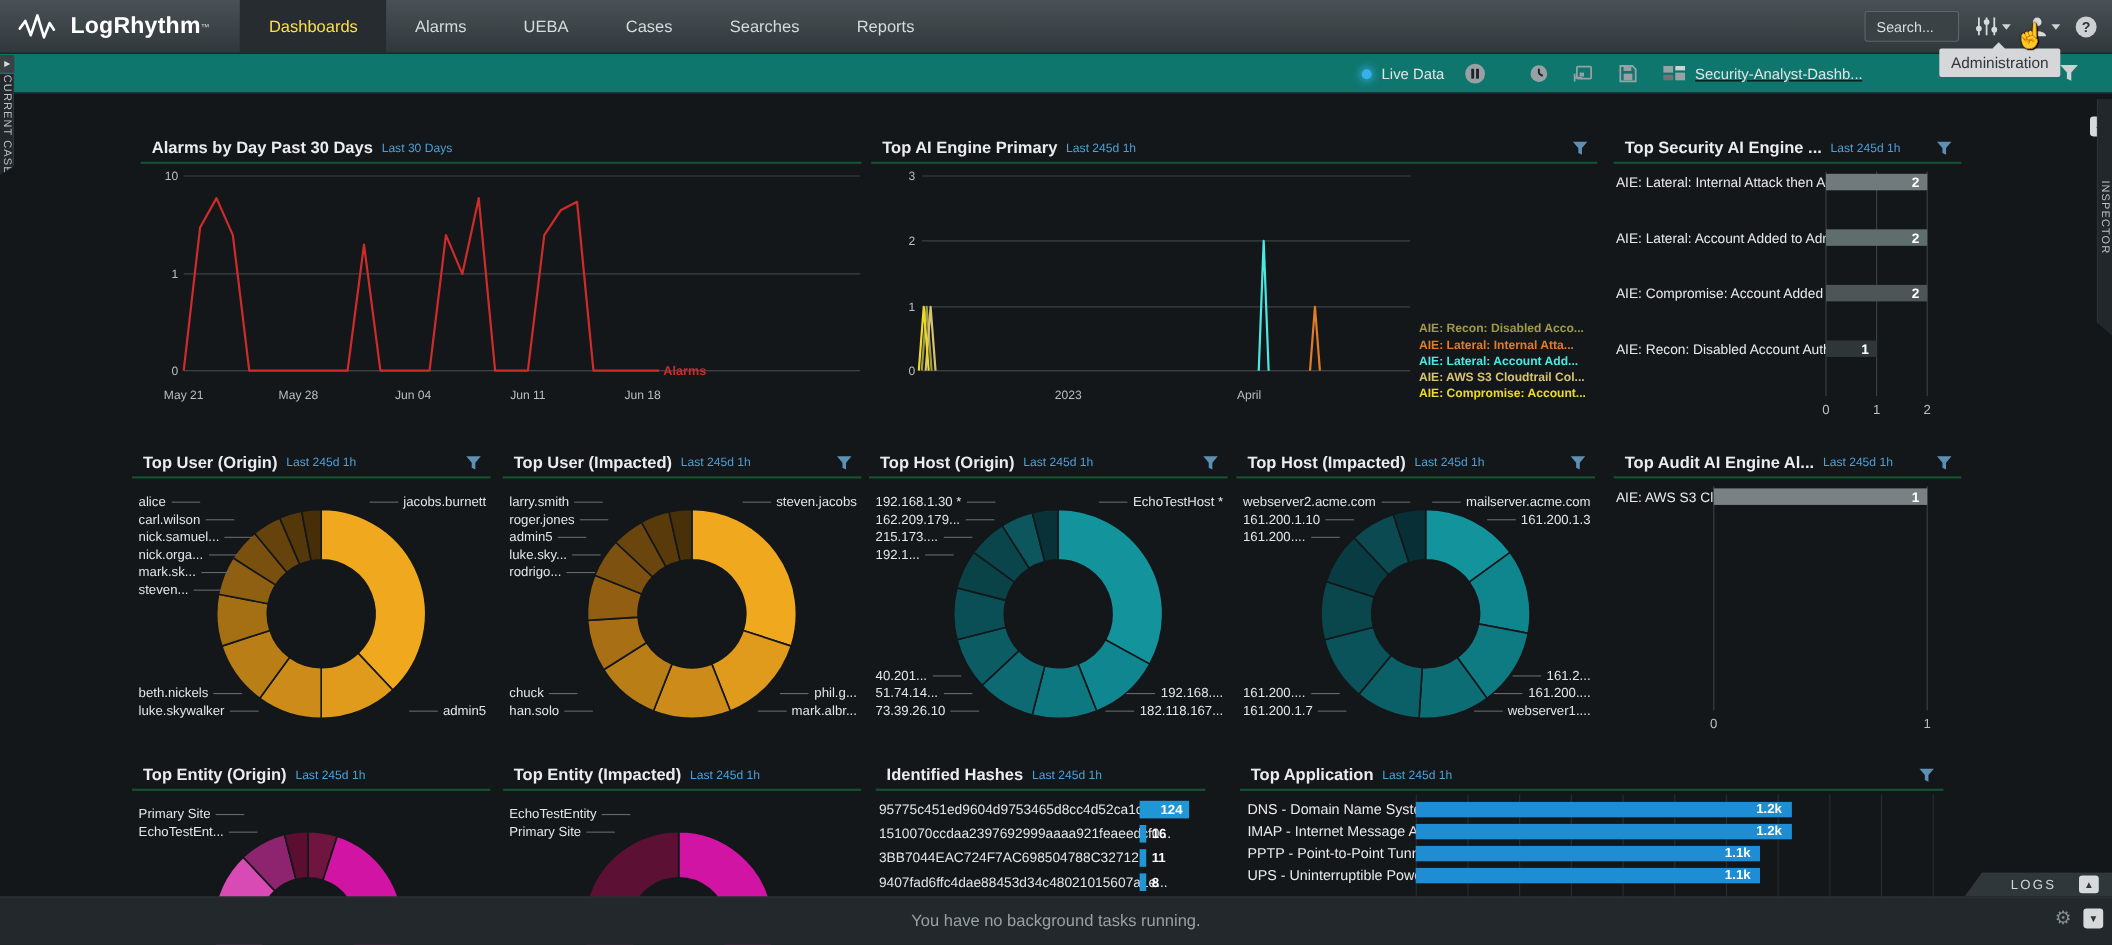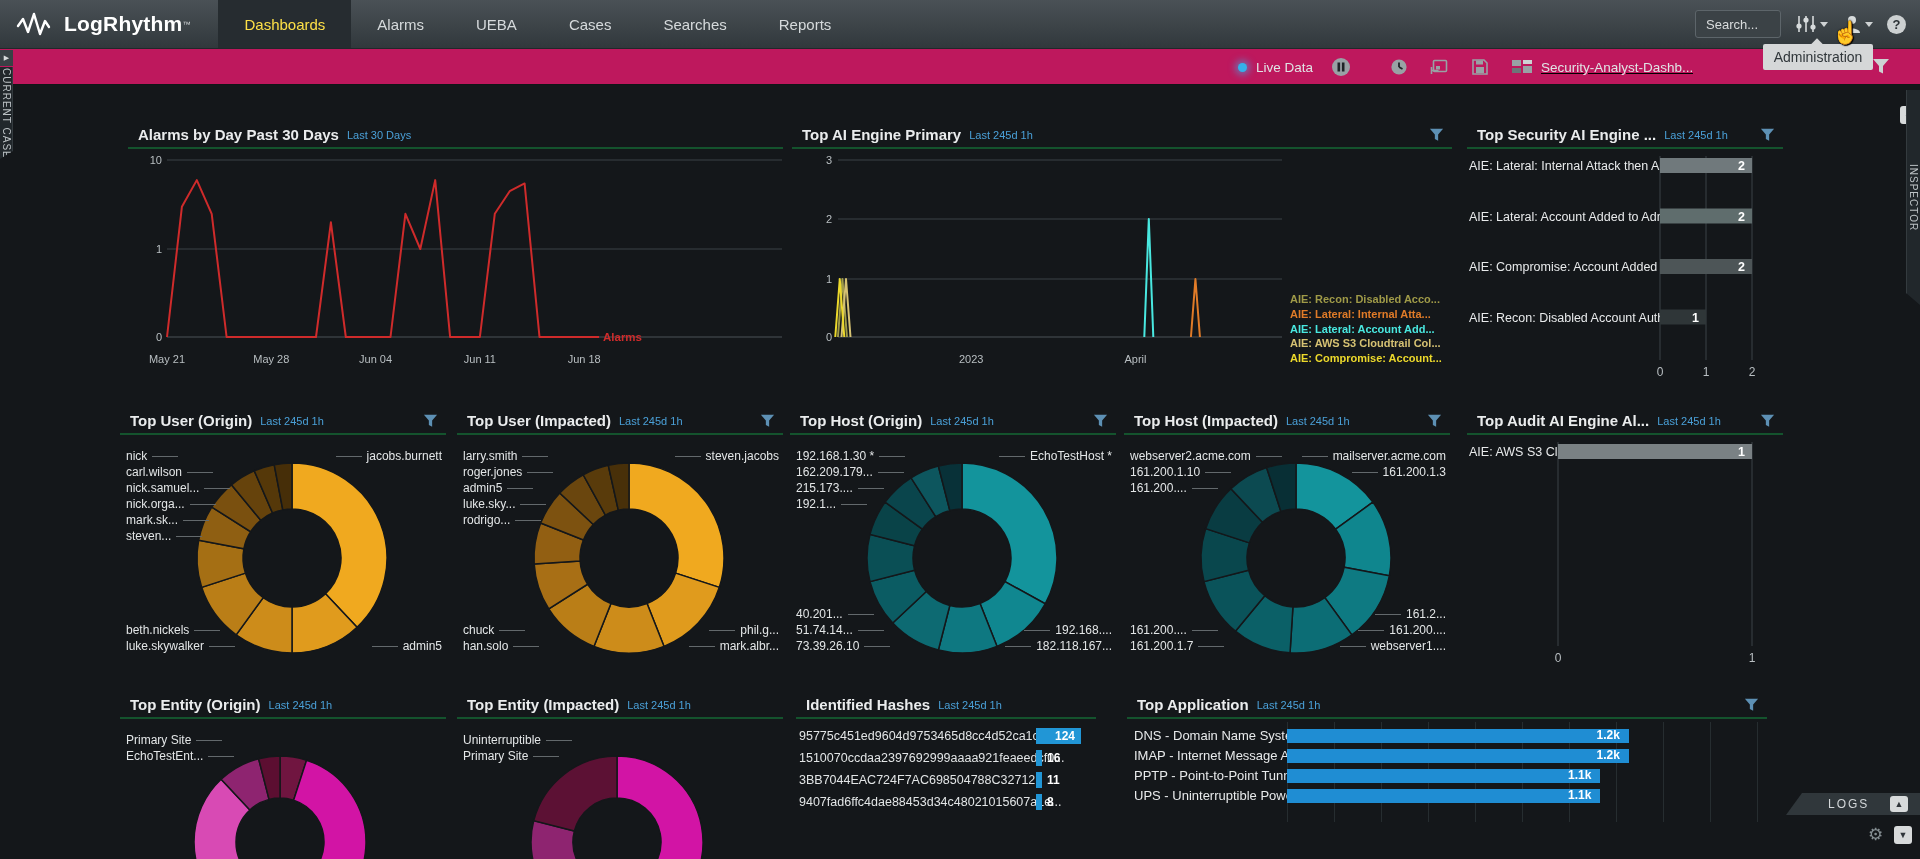--- a/index.html
+++ b/index.html
@@ -19,21 +19,21 @@
   #nav-right { margin-left:auto; display:flex; align-items:center; gap:14px; padding-right:14px; }
   #search-btn { width:86px; height:28px; background:#3b4246; border:1px solid #5d656a; border-radius:3px;
     color:#d9dcdd; font-size:13px; display:flex; align-items:center; padding-left:10px; }
   .caret { width:0; height:0; border-left:4px solid transparent; border-right:4px solid transparent;
     border-top:5px solid #cfd3d4; display:inline-block; margin-left:3px; }
   .nav-ic { display:flex; align-items:center; }
   #help-ic { width:19px; height:19px; border-radius:50%; background:#ccd0d1; color:#2b3135;
     font-weight:bold; font-size:13px; display:flex; align-items:center; justify-content:center; }
 
   
-  #toolbar { position:absolute; left:0; top:49px; width:1920px; height:36px; background:#be185d;
+  #toolbar { position:absolute; left:0; top:49px; width:1920px; height:36px; background:#0f766e;
     border-bottom:1px solid #121517; z-index:20; }
   .tb-abs { position:absolute; display:flex; align-items:center; }
   #live-dot { width:9px; height:9px; border-radius:50%; background:#35b1ea; box-shadow:0 0 7px 3px rgba(53,177,234,.55); }
   #live-label { color:#e0e4e5; font-size:13.5px; margin-left:9px; }
   #dash-name { color:#e0e4e5; font-size:13.5px; margin-left:9px; max-width:165px; white-space:nowrap; overflow:hidden; text-overflow:ellipsis; }
   #admin-tip { position:absolute; left:1763px; top:44px; width:110px; height:26px; background:#d5d7d8; color:#30363a;
     font-size:14px; display:flex; align-items:center; justify-content:center; border-radius:2px; z-index:40; }
   #admin-tip .notch { position:absolute; top:-4px; left:50px; width:8px; height:8px; background:#d5d7d8; transform:rotate(45deg); }
   .sq-btn { position:absolute; background:#d7dadb; border-radius:3px; display:flex; align-items:center; justify-content:center;
     color:#2f353a; font-size:9px; }
@@ -318,21 +318,21 @@
           <path d="M172,245A95,95 0 0 1 116.16040103221506,226.85661446562L143.19852263766882,189.64183272437242A49,49 0 0 0 172,199Z" fill="#cd8c1a" stroke="#14171a" stroke-width="1.5"></path>
           <path d="M116.16040103221506,226.85661446562A95,95 0 0 1 81.64963095196042,179.35661446562L125.39823070153747,165.14183272437242A49,49 0 0 0 143.19852263766882,189.64183272437242Z" fill="#ba7e17" stroke="#14171a" stroke-width="1.5"></path>
           <path d="M81.64963095196042,179.35661446562A95,95 0 0 1 78.68271118077458,132.19877511435615L123.86792471429426,140.8183155852995A49,49 0 0 0 125.39823070153747,165.14183272437242Z" fill="#a56f14" stroke="#14171a" stroke-width="1.5"></path>
           <path d="M78.68271118077458,132.19877511435615A95,95 0 0 1 91.78884707730856,99.09645447699535L130.62793165040125,123.74448704602918A49,49 0 0 0 123.86792471429426,140.8183155852995Z" fill="#8f5f12" stroke="#14171a" stroke-width="1.5"></path>
           <path d="M91.78884707730856,99.09645447699535A95,95 0 0 1 111.4447209738745,76.80124193630002L140.7662245023142,112.24485110398632A49,49 0 0 0 130.62793165040125,123.74448704602918Z" fill="#7a500f" stroke="#14171a" stroke-width="1.5"></path>
           <path d="M111.4447209738745,76.80124193630002A95,95 0 0 1 134.27095038969588,62.813310560021776L152.53975335889578,105.03002334148492A49,49 0 0 0 140.7662245023142,112.24485110398632Z" fill="#66430c" stroke="#14171a" stroke-width="1.5"></path>
           <path d="M134.27095038969588,62.813310560021776A95,95 0 0 1 154.19877511435607,56.68271118077459L162.81831558529944,101.86792471429426A49,49 0 0 0 152.53975335889578,105.03002334148492Z" fill="#553809" stroke="#14171a" stroke-width="1.5"></path>
           <path d="M154.19877511435607,56.68271118077459A95,95 0 0 1 171.99999999999997,55L172,101A49,49 0 0 0 162.81831558529944,101.86792471429426Z" fill="#462e08" stroke="#14171a" stroke-width="1.5"></path>
         </svg>
         <div class="stack tl">
-          <div class="dlabel"><span>nick</span><span class="leader"></span></div>
+          <div class="dlabel"><span>alice</span><span class="leader"></span></div>
           <div class="dlabel"><span>carl.wilson</span><span class="leader"></span></div>
           <div class="dlabel"><span>nick.samuel...</span><span class="leader"></span></div>
           <div class="dlabel"><span>nick.orga...</span><span class="leader"></span></div>
           <div class="dlabel"><span>mark.sk...</span><span class="leader"></span></div>
           <div class="dlabel"><span>steven...</span><span class="leader"></span></div>
         </div>
         <div class="stack tr">
           <div class="dlabel"><span class="leader"></span><span>jacobs.burnett</span></div>
         </div>
         <div class="stack bl">
@@ -520,21 +520,21 @@
     </div>
     <div class="chart-body" id="cb-w10">
         <svg width="326" height="300">
           <path d="M160,64A86,86 0 0 1 191.6587115308823,229.96077778638963L176.19748031812583,190.91016537908305A44,44 0 0 0 160,106Z" fill="#d214a5" stroke="#14171a" stroke-width="1.5"></path>
           <path d="M191.6587115308823,229.96077778638963A86,86 0 0 1 128.34128846911773,229.96077778638963L143.80251968187417,190.91016537908305A44,44 0 0 0 176.19748031812583,190.91016537908305Z" fill="#a90f80" stroke="#14171a" stroke-width="1.5"></path>
           <path d="M128.34128846911773,229.96077778638963A86,86 0 0 1 87.3877984068267,196.0811043681937L122.84957127791134,173.57637897907586A44,44 0 0 0 143.80251968187417,190.91016537908305Z" fill="#7c1b5e" stroke="#14171a" stroke-width="1.5"></path>
           <path d="M87.3877984068267,196.0811043681937A86,86 0 0 1 76.70184814293773,128.61266970382246L117.38234091034023,139.05764496474637A44,44 0 0 0 122.84957127791134,173.57637897907586Z" fill="#8e2470" stroke="#14171a" stroke-width="1.5"></path>
           <path d="M76.70184814293773,128.61266970382246A86,86 0 0 1 159.99999999999997,64L160,106A44,44 0 0 0 117.38234091034023,139.05764496474637Z" fill="#5c1134" stroke="#14171a" stroke-width="1.5"></path>
         </svg>
         <div class="stack tl">
-          <div class="dlabel"><span>Uninterruptible</span><span class="leader"></span></div>
+          <div class="dlabel"><span>EchoTestEntity</span><span class="leader"></span></div>
           <div class="dlabel"><span>Primary Site</span><span class="leader"></span></div>
         </div>
       </div>
   </div>
 
   <div class="widget" id="w11">
     <div class="w-head">
       <span class="w-title">Identified Hashes</span>
       <span class="w-sub">Last 245d 1h</span>
     </div>
@@ -602,16 +602,19 @@
           <div class="abar" style="left: 160px; width: 313.077px;"></div>
           <span class="aval" style="left: 441.077px;">1.1k</span>
         </div>
       </div>
   </div>
 
   <div id="logs-tab">
     <span id="logs-label">LOGS</span>
     <div class="sq-btn" style="left:104px; top:3px; width:18px; height:16px; position:absolute;">▲</div>
   </div>
+  <div id="status-bar">
+    <span id="status-msg">You have no background tasks running.</span>
+  </div>
   <div id="gear">⚙</div>
   <div class="sq-btn" style="left:1894px; top:826px; width:18px; height:18px; z-index:46;">▼</div>
 
 </div>
 
 </body></html>

